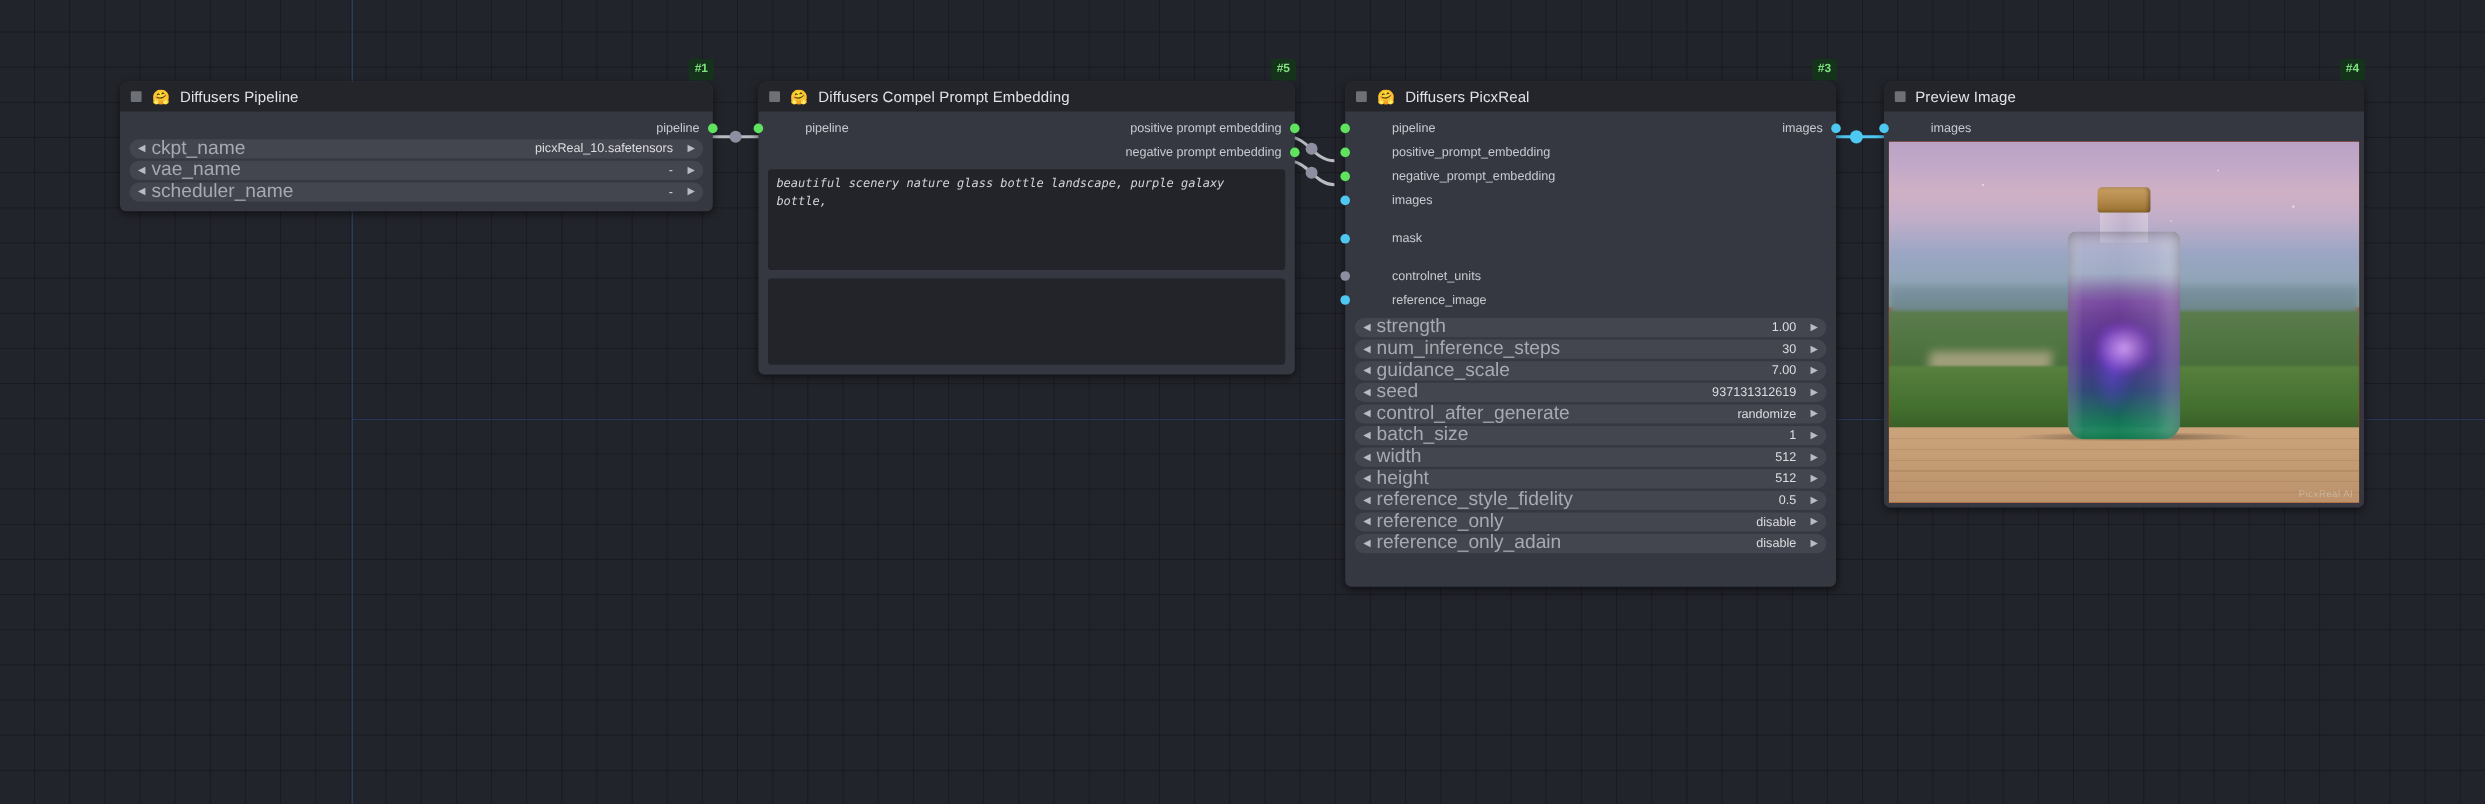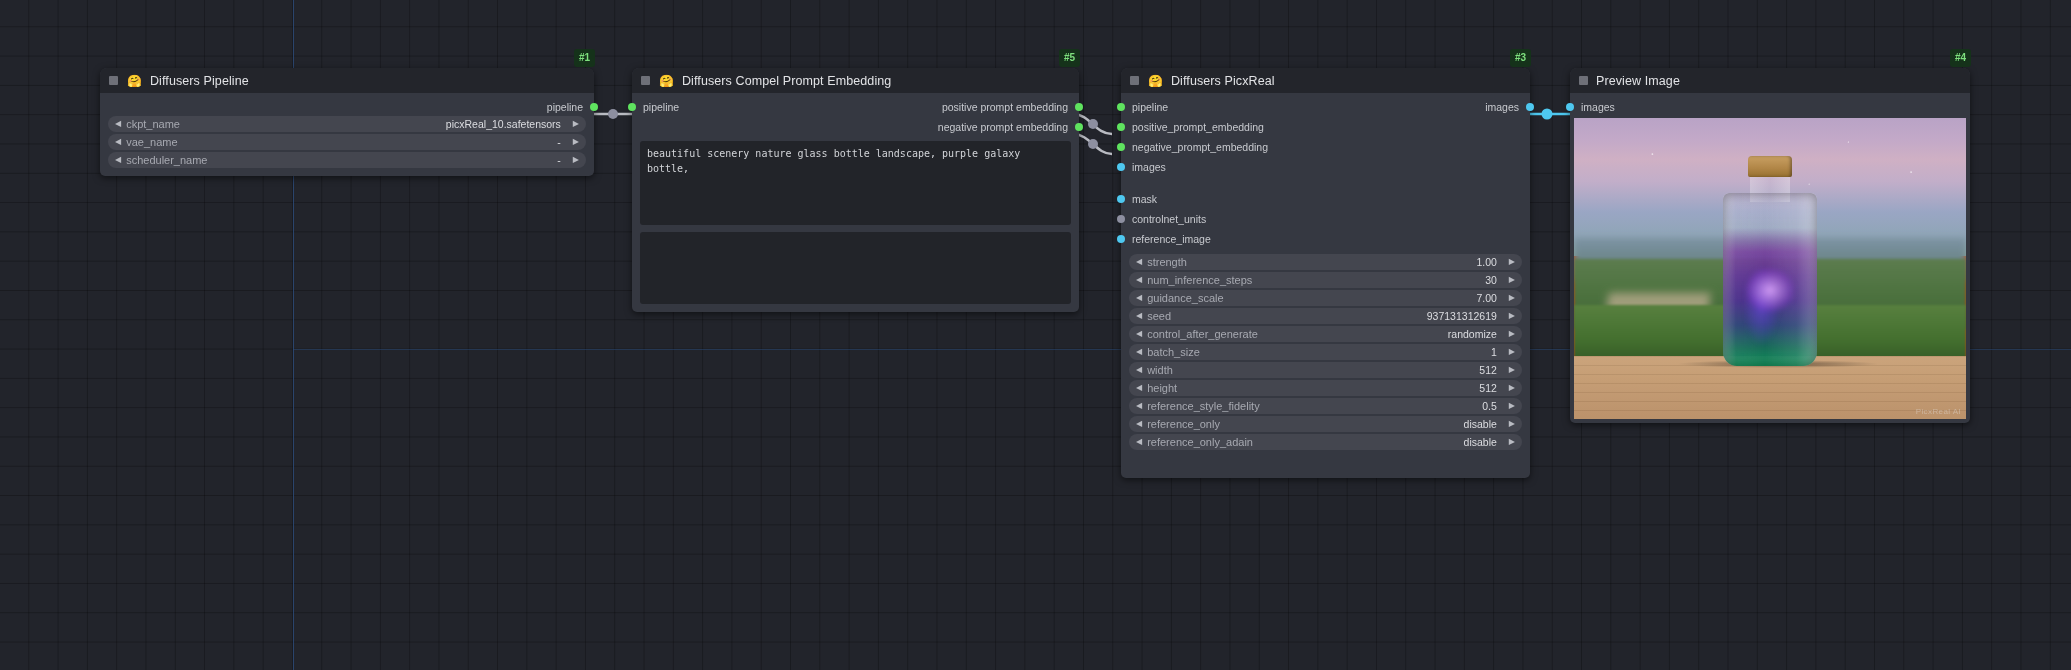--- a/index.html
+++ b/index.html
@@ -75,21 +75,21 @@
     line-height: 1;
     padding: 4px 5px 4px 5px;
     border-radius: 3px;
   }
   .node-body { position: relative; padding-bottom: 8px; }
 
   
   .slot-row {
     position: relative;
     height: 15px;
-    display: flex; align-items: center;
+    display: flex; align-items: center; padding-left: 28px;
   }
   .slot-dot {
     position: absolute;
     width: 8px; height: 8px;
     border-radius: 50%;
     top: 50%; margin-top: -4px;
   }
   .slot-dot.in  { left: -4px; }
   .slot-dot.out { right: -4px; }
   .slot-label {
@@ -111,21 +111,21 @@
     background: #44464f;
     border-radius: 9px;
     display: flex; align-items: center;
     padding: 0 7px;
   }
   .wg-arrow {
     color: #b9bbc2; font-size: 8px; line-height: 1;
     flex: 0 0 auto;
   }
   .wg-name {
-    font-size: 11px; color: #a7a9b1;
+    font-size: 16px; color: #a7a9b1;
     margin-left: 5px; white-space: nowrap;
   }
   .wg-value {
     font-size: 10.5px; color: #dcdde1;
     margin-left: auto; padding-right: 12px; white-space: nowrap;
   }
   .wg-arrow-r { color: #b9bbc2; font-size: 8px; line-height: 1; }
 
   
   .textbox {
@@ -321,21 +321,21 @@
       <span class="slot-dot in dot-green"></span>
       <span class="slot-label in">pipeline</span>
       <span class="slot-label out">positive prompt embedding</span>
       <span class="slot-dot out dot-green"></span>
     </div>
     <div class="slot-row" style="margin-top:5px;">
       <span class="slot-label out">negative prompt embedding</span>
       <span class="slot-dot out dot-green"></span>
     </div>
 
-    <div class="textbox" style="height:84px;">beautiful scenery nature glass bottle landscape, purple galaxy bottle,</div>
+    <div class="textbox" style="height:84px;font-style:italic;">beautiful scenery nature glass bottle landscape, purple galaxy bottle,</div>
     <div class="textbox" style="height:72px;"></div>
   </div>
 </div>
 
 <div class="node" id="node-3" style="left:1121px; top:68px; width:409px;">
   <div class="node-badge">#3</div>
   <div class="node-title">
     <div class="collapse-box"></div>
     <span class="title-emoji">🤗</span>
     <span class="title-text">Diffusers PicxReal</span>
@@ -357,21 +357,21 @@
       <span class="slot-label in">negative_prompt_embedding</span>
     </div>
     <div class="slot-row" style="margin-top:5px;">
       <span class="slot-dot in dot-cyan"></span>
       <span class="slot-label in">images</span>
     </div>
     <div class="slot-row" style="margin-top:17px;">
       <span class="slot-dot in dot-cyan"></span>
       <span class="slot-label in">mask</span>
     </div>
-    <div class="slot-row" style="margin-top:5px;">
+    <div class="slot-row" style="margin-top:16px;">
       <span class="slot-dot in dot-gray"></span>
       <span class="slot-label in">controlnet_units</span>
     </div>
     <div class="slot-row" style="margin-top:5px;">
       <span class="slot-dot in dot-cyan"></span>
       <span class="slot-label in">reference_image</span>
     </div>
 
     <div style="height:6px;"></div>
 

